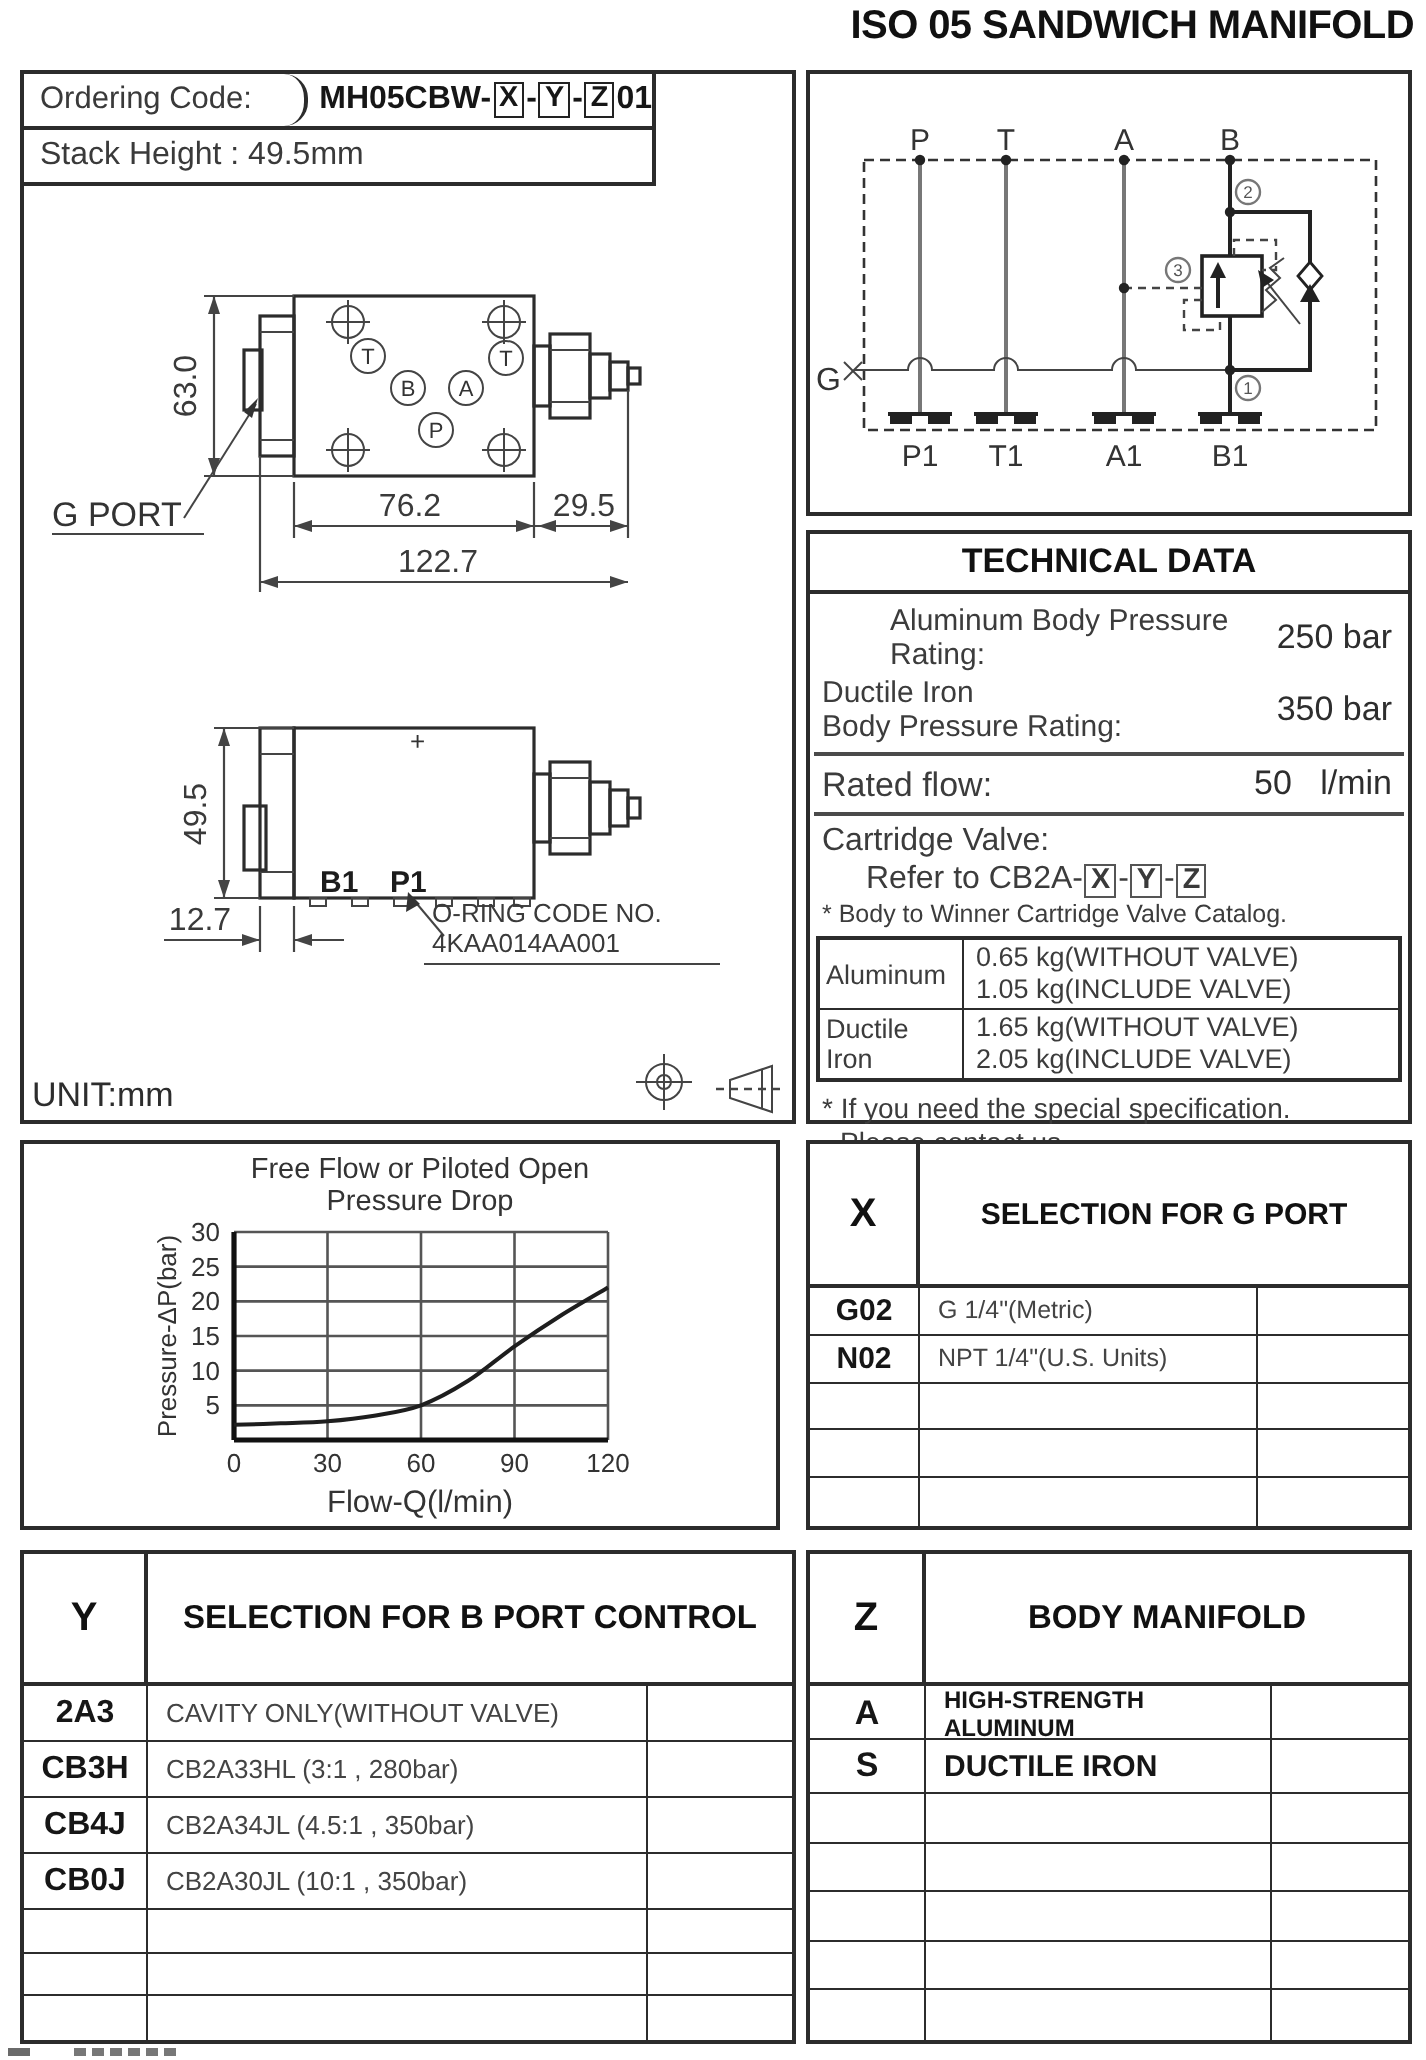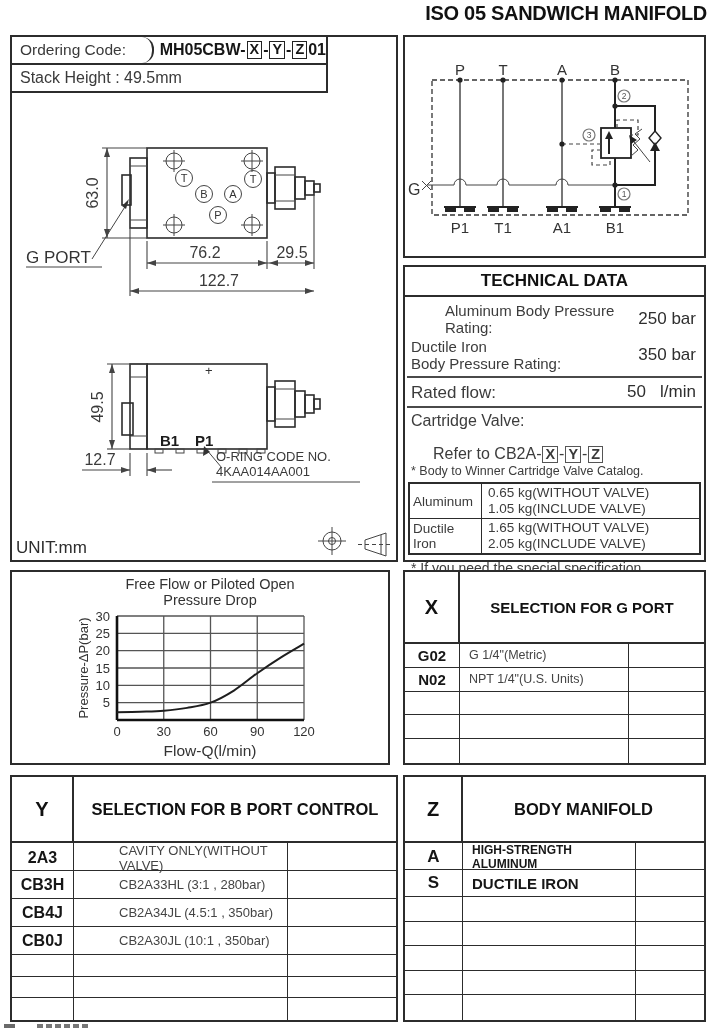--- a/index.html
+++ b/index.html
@@ -15,21 +15,21 @@
   .ord-stack{padding-left:8px;font-size:16px;color:#3a3a3a;}
   .boxed{display:inline-block;border:1.6px solid #222;padding:0 2px;margin:0 1px;line-height:1.05;font-size:0.9em;}
   .boxed.gray{border-color:#555;color:#3a3a3a;font-weight:600;}
   
   #tech-title{height:28px;border-bottom:2px solid #2c2c2c;display:flex;align-items:center;justify-content:center;font-size:17px;font-weight:bold;color:#111;}
   .tech-row{display:flex;justify-content:space-between;align-items:center;padding:2px 8px 0 6px;}
   .tech-label{font-size:15px;color:#3c3c3c;line-height:17px;}
   .tech-value{font-size:17px;color:#2e2e2e;white-space:pre;}
   .tech-sep{border-top:2px solid #4a4a4a;margin:4px 2px 2px 2px;}
   #cartridge{padding:2px 6px 0 6px;font-size:16px;color:#3c3c3c;}
-  #cartridge .indent{padding-left:22px;margin-top:15px;}
+  #cartridge .indent{padding-left:22px;margin-top:1px;}
   .small-note{font-size:12.5px;color:#3c3c3c;padding:1px 4px 0 6px;}
   #weights{border:2px solid #2c2c2c;margin:4px 3px 0 3px;}
   .w-row{display:flex;border-bottom:1.5px solid #2c2c2c;}
   .w-row:last-child{border-bottom:none;}
   .w-mat{width:72px;border-right:1.5px solid #2c2c2c;display:flex;align-items:center;padding-left:3px;font-size:13.5px;color:#3c3c3c;box-sizing:border-box;}
   .w-lines{flex:1;padding:1px 0 1px 6px;font-size:13.5px;color:#3c3c3c;line-height:16px;}
   #tech-foot{font-size:14px;color:#3c3c3c;padding:5px 4px 0 6px;line-height:16.5px;}
   #tech-foot .l2{padding-left:9px;}
   
   .sel{display:flex;flex-direction:column;}
@@ -44,21 +44,21 @@
   .sel-row>div:nth-child(2){border-right:1.5px solid #2c2c2c;padding-left:9px;color:#444;}
   #x-table .sel-head{grid-template-columns:55px 1fr;height:70px;}
   #x-table .sel-ttl{font-size:15px;}
   #x-table .sel-body{grid-template-rows:repeat(5,1fr);}
   #x-table .sel-row{grid-template-columns:55px 1fr 75px;}
   #x-table .sel-row>div:nth-child(1){font-size:15px;}
   #x-table .sel-row>div:nth-child(2){font-size:12.5px;}
   #y-table .sel-head{grid-template-columns:62px 1fr;height:64px;}
   #y-table .sel-ttl{font-size:16.5px;}
   #y-table .sel-body{grid-template-rows:repeat(4,28px) repeat(3,1fr);}
-  #y-table .sel-row{grid-template-columns:62px 1fr 72px;gap:36px;}
+  #y-table .sel-row{grid-template-columns:62px 1fr 72px;}
   #y-table .sel-row>div:nth-child(1){font-size:16px;}
   #y-table .sel-row>div:nth-child(2){font-size:13px;}
   #z-table .sel-head{grid-template-columns:58px 1fr;height:64px;}
   #z-table .sel-ttl{font-size:16.5px;}
   #z-table .sel-body{grid-template-rows:27px 27px repeat(5,1fr);}
   #z-table .sel-row{grid-template-columns:58px 1fr 68px;}
   #z-table .sel-row>div:nth-child(1){font-size:17px;}
   #z-table .sel-row>div:nth-child(2){font-weight:bold;color:#161616;}
   #z-table .sel-row.r0>div:nth-child(2){font-size:12px;}
   #z-table .sel-row.r1>div:nth-child(2){font-size:15px;}

